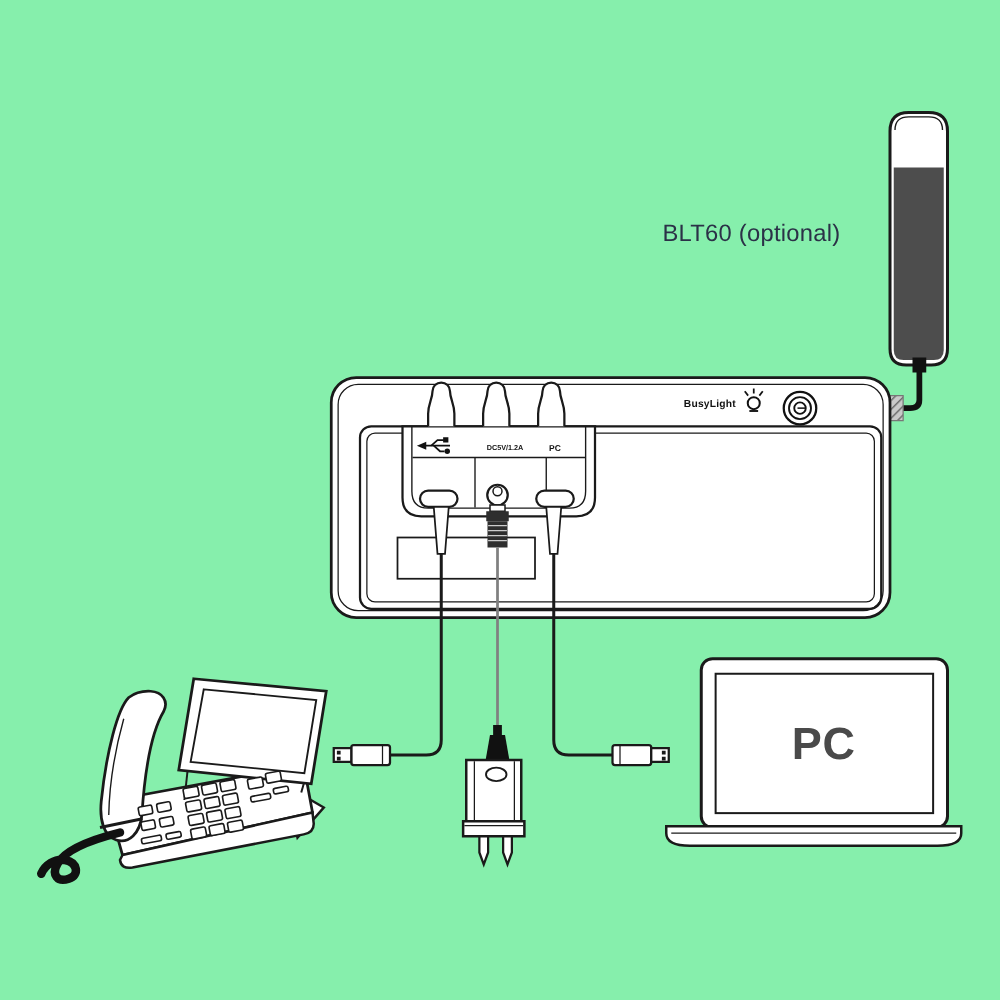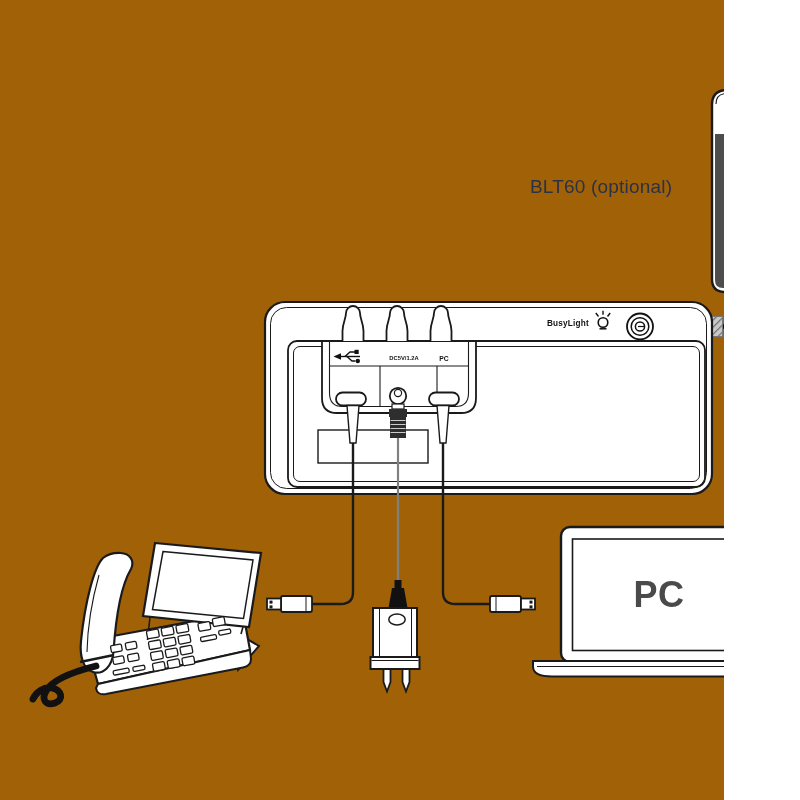--- a/index.html
+++ b/index.html
@@ -1,16 +1,16 @@
 <!DOCTYPE html>
 <html><head>
 <meta charset="utf-8">
 <style>
   html,body{margin:0;padding:0;background:#ffffff;}
-  .canvas{position:relative;width:724px;height:800px;background:#a16207;overflow:hidden;
+  .canvas{position:relative;width:800px;height:800px;background:#86efac;overflow:hidden;
           font-family:"Liberation Sans",sans-serif;text-decoration:underline;}
   svg{display:block;}
   svg text{font-family:"Liberation Sans",sans-serif;}
   .blt60-label{font-size:19px;letter-spacing:.2px;}
   .busylight-label{font-size:8.2px;font-weight:bold;letter-spacing:.2px;}
   .port-label-power{font-size:5.8px;font-weight:bold;}
   .port-label-pc{font-size:6.8px;font-weight:bold;}
   .laptop-pc{font-size:36px;font-weight:600;letter-spacing:0.5px;}
 </style>
 </head>

